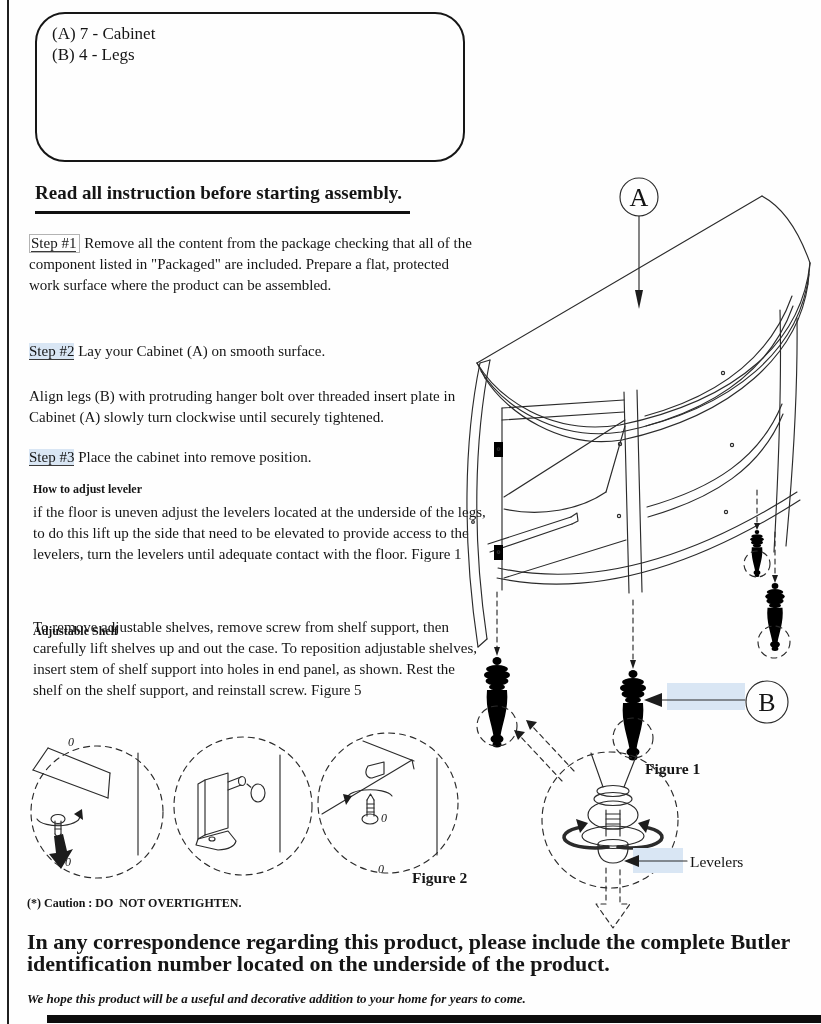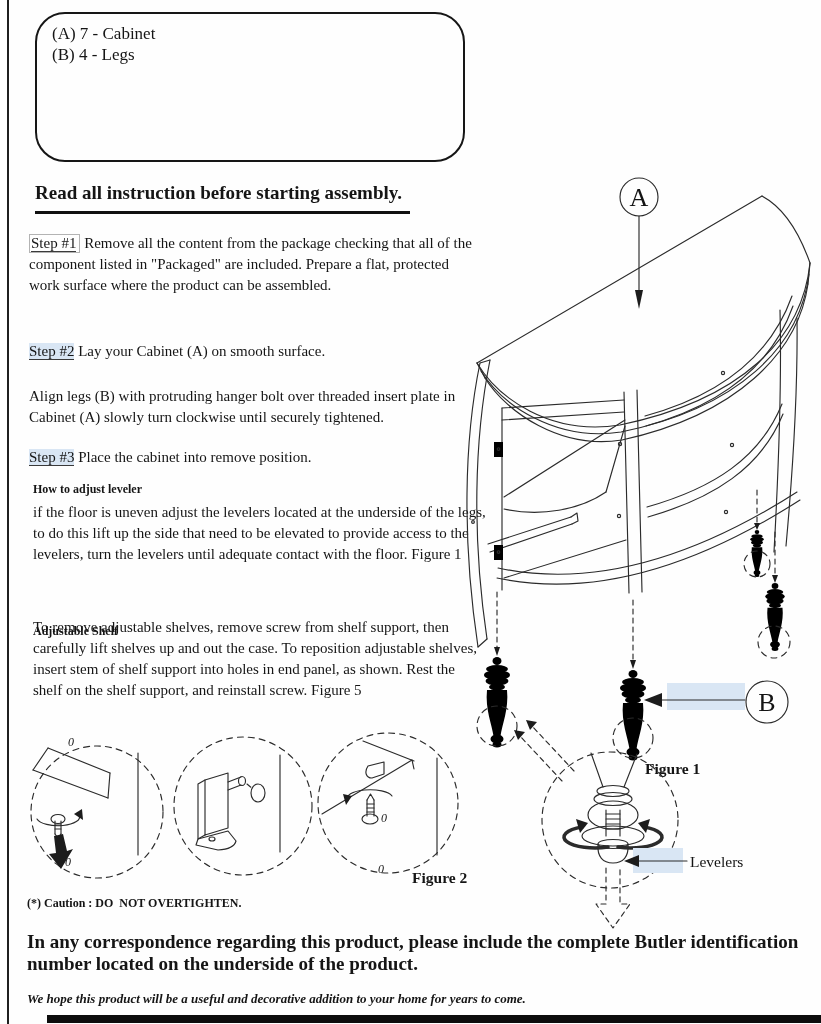--- a/index.html
+++ b/index.html
@@ -18,21 +18,21 @@
            border-bottom:3px solid #111;padding:0 8px 7px 0;}
   
   .para{position:absolute;font-size:15px;line-height:21px;width:452px;margin:0;}
   .sec-title{position:absolute;font-size:12px;font-weight:bold;margin:0;}
   .step-label-box{border:1px solid #b3b3b3;padding:0 3px 1px 1px;}
   .ul{border-bottom:1.8px solid #3a3a3a;}
   .blue{background:#d9e6f4;}
   .block{display:block;margin-top:24px;}
   
   .caution{position:absolute;left:27px;top:896px;font-size:12px;font-weight:bold;white-space:pre-wrap;margin:0;}
-  .corr{position:absolute;left:27px;top:931px;width:779px;font-size:19px;font-weight:bold;line-height:21.5px;margin:0;}
+  .corr{position:absolute;left:27px;top:931px;width:779px;font-size:22px;font-weight:bold;line-height:21.5px;margin:0;}
   .closing{position:absolute;left:27px;top:991px;font-size:13px;font-weight:bold;font-style:italic;margin:0;}
   .bottom-bar{position:absolute;left:47px;top:1015px;width:774px;height:8px;background:#0d0d0d;}
   .figure2-label{position:absolute;left:412px;top:869px;font-size:15.5px;font-weight:bold;}
   
   svg{position:absolute;overflow:visible;}
   #cabinet-svg{left:440px;top:160px;}
   #details-svg{left:22px;top:722px;}
   .ln path,.ln line,.ln circle,.ln ellipse,.ln polyline{fill:none;stroke:#2b2b2b;stroke-width:1.15;stroke-linecap:round;stroke-linejoin:round;}
   .ln .fill{fill:#1c1c1c;stroke:none;}
   .ln .dash{stroke-dasharray:5,4;}

